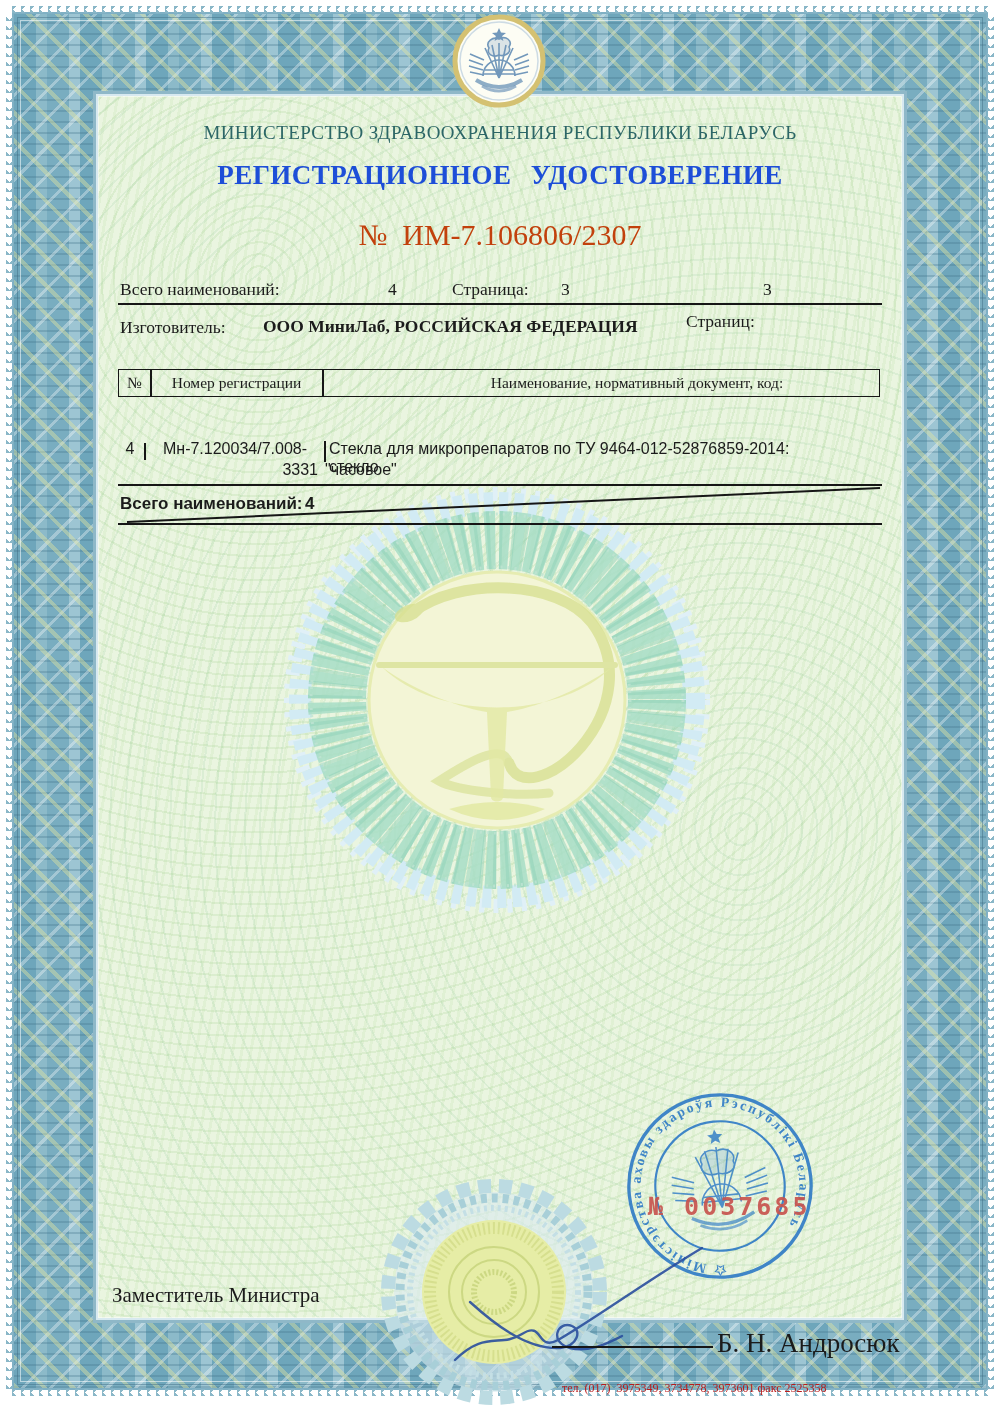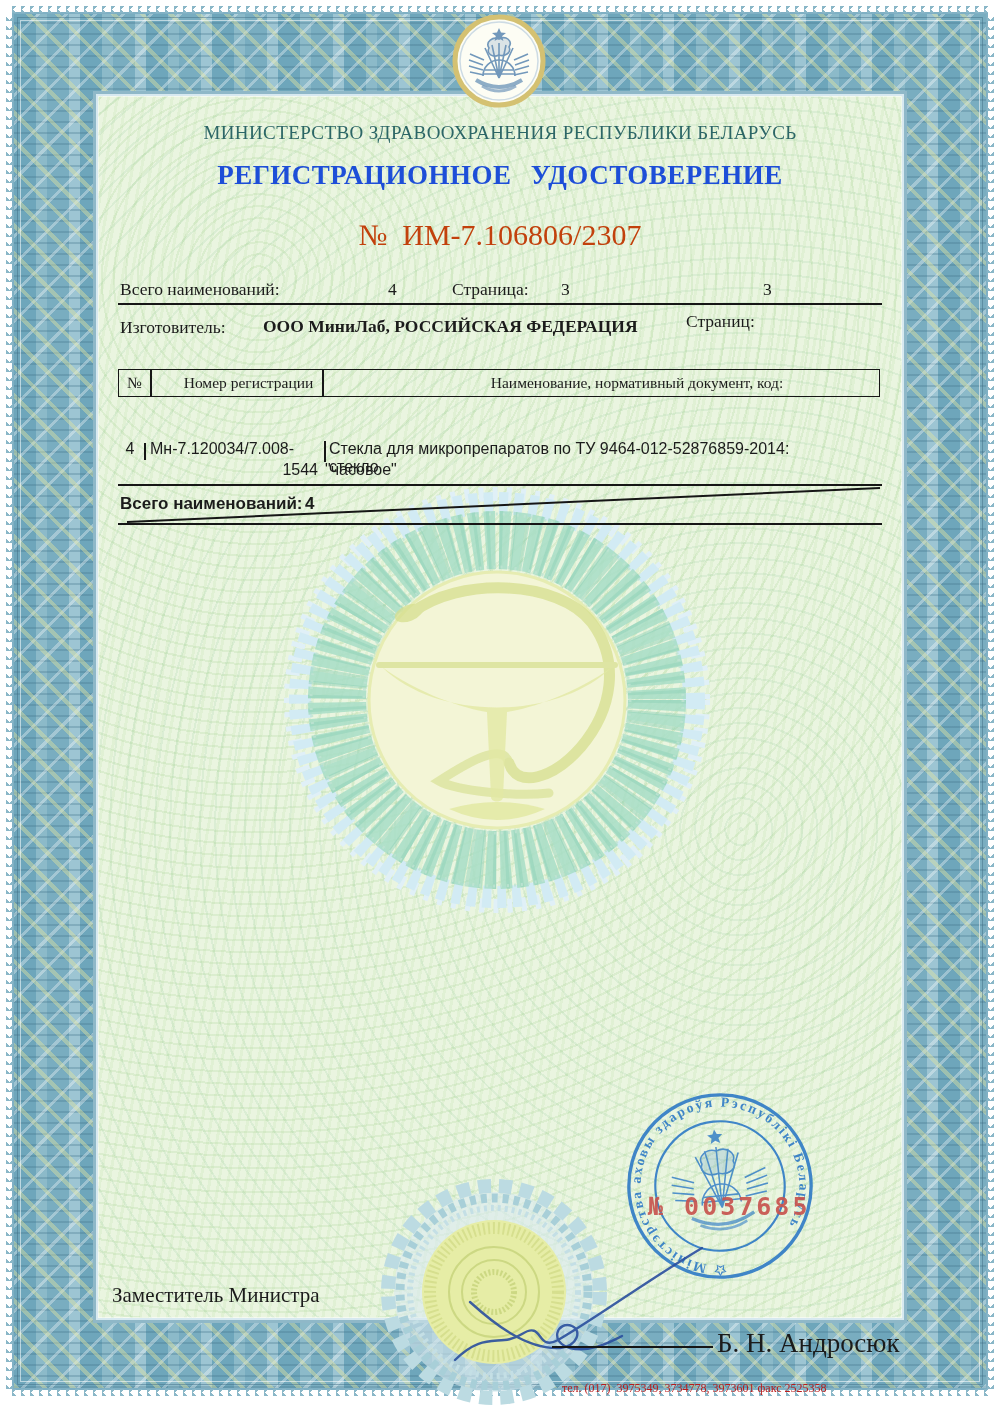--- a/index.html
+++ b/index.html
@@ -138,28 +138,28 @@
   <div class="abs lbl serif" style="left:763px;top:279px;">3</div>
   <div class="hline" style="left:118px;top:303px;width:764px;"></div>
 
   <div class="abs lbl serif" style="left:120px;top:317px;">Изготовитель:</div>
   <div class="abs lbl serif b" style="left:263px;top:316px;">ООО МиниЛаб, РОССИЙСКАЯ ФЕДЕРАЦИЯ</div>
 
   <div class="abs tablebox"></div>
   <div class="tick" style="left:150px;top:369px;height:28px;"></div>
   <div class="tick" style="left:322px;top:369px;height:28px;"></div>
   <div class="abs thead serif" style="left:118px;top:374px;width:33px;text-align:center;">№</div>
-  <div class="abs thead serif" style="left:163px;top:374px;width:171px;text-align:center;">Номер регистрации</div>
+  <div class="abs thead serif" style="left:151px;top:374px;width:171px;text-align:center;">Номер регистрации</div>
   <div class="abs thead serif" style="left:323px;top:374px;width:556px;text-align:center;padding-left:36px;">Наименование, нормативный документ, код:</div>
 
 
   <div class="abs cell sans" style="left:118px;top:440px;width:24px;text-align:center;">4</div>
   <div class="tick" style="left:144px;top:443px;height:17px;width:1.6px;"></div>
-  <div class="abs cell sans" style="left:150px;top:440px;width:170px;text-align:left;">Мн-7.120034/7.008-</div>
-  <div class="abs cell sans" style="left:150px;top:461px;width:168px;text-align:right;">1544</div>
+  <div class="abs cell sans" style="left:150px;top:440px;width:170px;text-align:center;">Мн-7.120034/7.008-</div>
+  <div class="abs cell sans" style="left:150px;top:461px;width:168px;text-align:right;">3331</div>
   <div class="tick" style="left:324px;top:441px;height:21px;width:1.6px;"></div>
   <div class="abs cell sans" style="left:329px;top:440px;width:510px;">Стекла для микропрепаратов по ТУ 9464-012-52876859-2014: стекло</div>
   <div class="abs cell sans" style="left:325px;top:461px;">"часовое"</div>
 
   <svg class="abs" style="left:110px;top:478px;z-index:6;" width="780" height="56" viewBox="0 0 780 56">
     <line x1="8" y1="7" x2="772" y2="7" stroke="#161616" stroke-width="2.2"></line>
     <line x1="8" y1="46" x2="772" y2="46" stroke="#161616" stroke-width="2.2"></line>
     <line x1="770" y1="10" x2="17" y2="44" stroke="#161616" stroke-width="2"></line>
   </svg>
   <div class="abs totline sans" style="left:120px;top:494px;">Всего наименований:</div>

